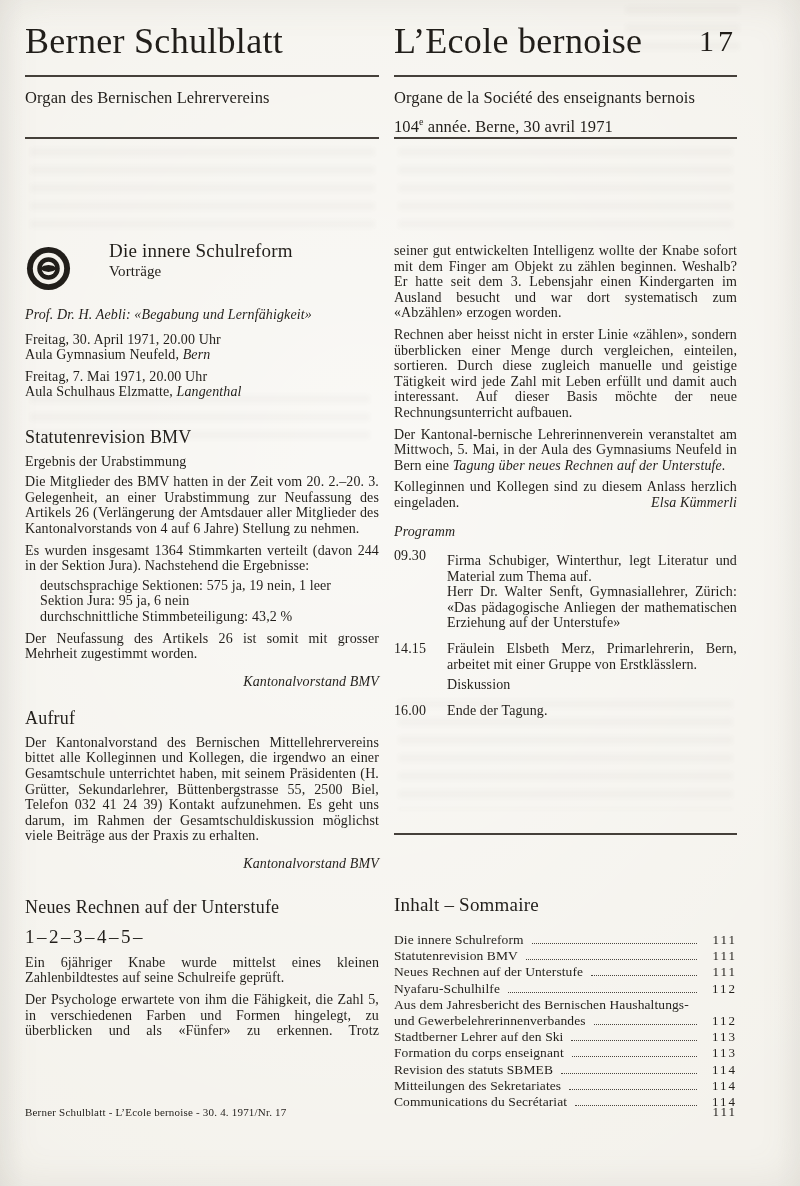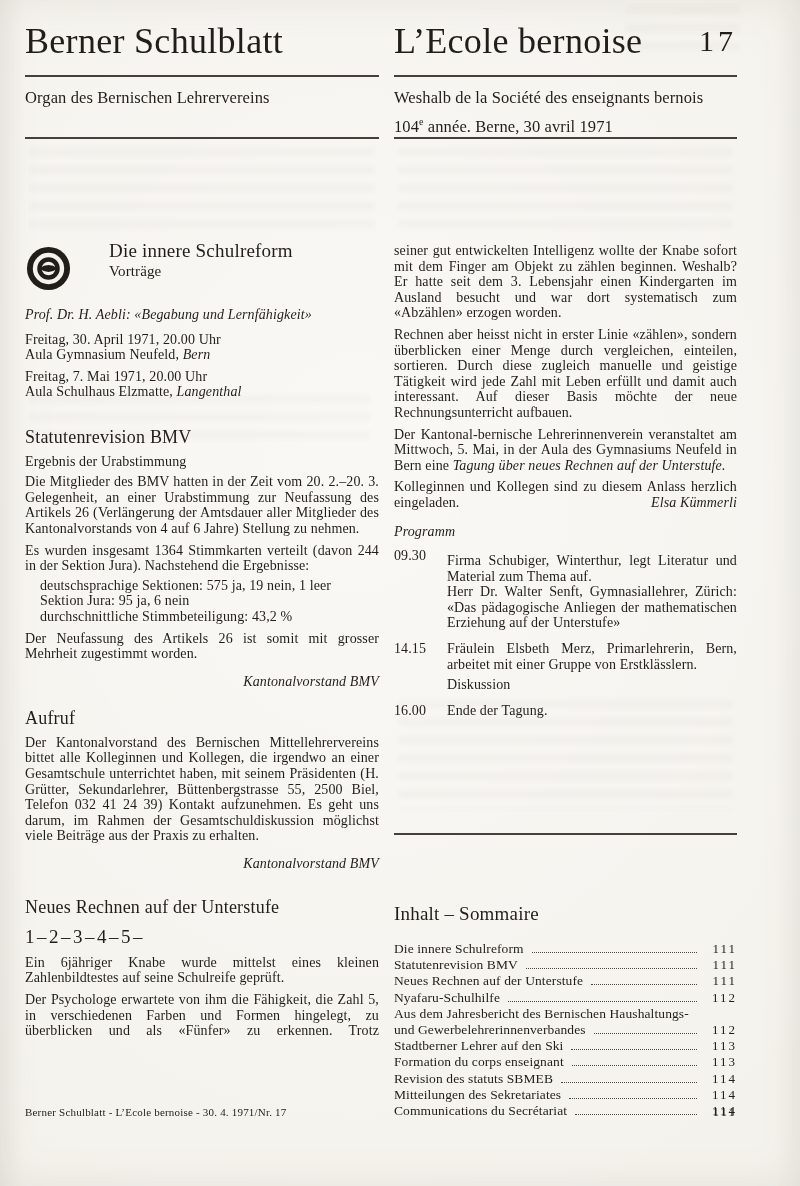--- a/index.html
+++ b/index.html
@@ -76,21 +76,21 @@
 
   
   .prog-head { font-style: italic; margin-top: 13px; margin-bottom: 9px; }
   .prog-item { display: grid; grid-template-columns: 53px 1fr; margin-top: 10px; }
   .prog-item.first { margin-top: 0; }
   .prog-text { text-align: justify; }
   .prog-sub { margin-top: 5px; }
 
   
   .toc { position: absolute; left: 394px; top: 890px; width: 343px; }
-  .toc h2 { margin: 13px 0 16px 0; font-size: 19px; }
+  .toc h2 { margin: 4px 0 16px 0; font-size: 19px; }
   .toc-row { display: flex; align-items: baseline; font-size: 13.5px; line-height: 16.2px; letter-spacing: 0.1px; }
   .toc-pre { font-size: 13.5px; line-height: 16.2px; letter-spacing: 0.1px; }
   .toc-dots { flex: 1 1 auto; border-bottom: 1.6px dotted #4a453e; margin: 0 6px 3px 8px; min-width: 12px; }
   .toc-page { flex: 0 0 34px; text-align: right; letter-spacing: 2px; font-size: 13px; }
 
   
   .footer-left { position: absolute; left: 25px; top: 1106px; font-size: 11px; letter-spacing: 0.2px; }
   .footer-page { position: absolute; right: 63px; top: 1104px; font-size: 13px; letter-spacing: 2px; }
 </style>
 </head>
@@ -108,21 +108,21 @@
   <div class="m-title" style="left:394px;">L’Ecole bernoise</div>
   <div class="m-issue">17</div>
 
   <div class="rule" style="left:25px;  top:75px; width:354px;"></div>
   <div class="rule" style="left:394px; top:75px; width:343px;"></div>
 
   <div class="m-sub" style="left:25px;">
     <div>Organ des Bernischen Lehrervereins</div>
   </div>
   <div class="m-sub" style="left:394px;">
-    <div>Weshalb de la Société des enseignants bernois</div>
+    <div>Organe de la Société des enseignants bernois</div>
     <div><span>104</span><sup>e</sup><span> année. Berne, 30 avril 1971</span></div>
   </div>
 
   <div class="rule" style="left:25px;  top:137px; width:354px;"></div>
   <div class="rule" style="left:394px; top:137px; width:343px;"></div>
 
   <div class="col col-left">
 
     <div class="lead">
       <svg class="logo" viewBox="0 0 48 48" aria-hidden="true">

